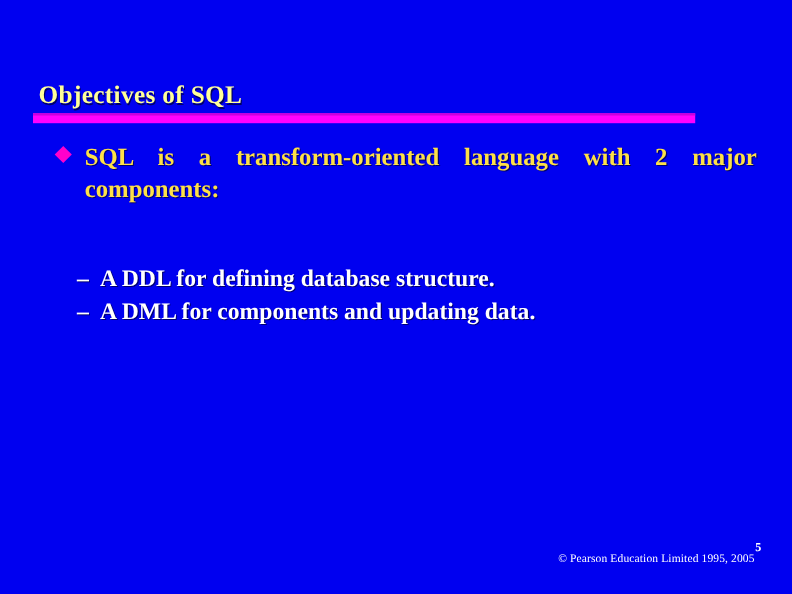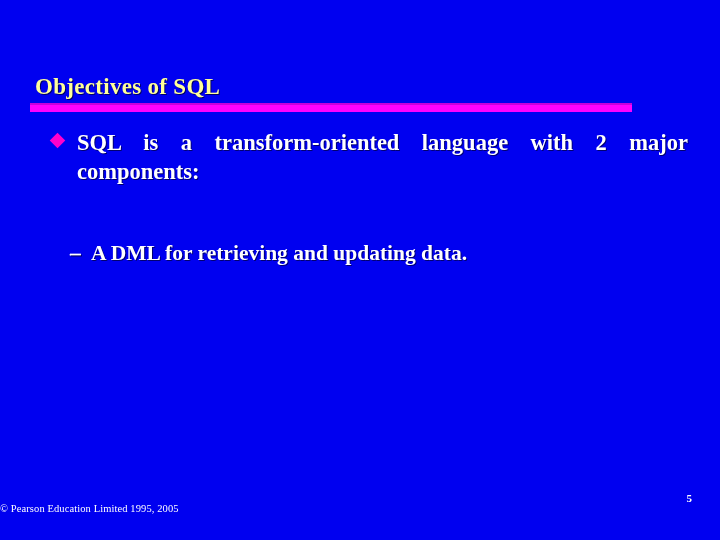--- a/index.html
+++ b/index.html
@@ -52,21 +52,21 @@
   .body-block {
     position: absolute;
     left: 48px;
     top: 128px;
     width: 640px;
   }
 
   .bullet-l1 {
     position: relative;
     padding-left: 29px;
-    color: #ffffff;
+    color: #fde047;
     font-size: 22.5px;
     font-weight: bold;
     line-height: 29px;
     text-align: justify;
     text-justify: inter-word;
     font-family: "Liberation Serif", "DejaVu Serif", serif;
     text-shadow: 1px 1px 0 #000070;
   }
   .bullet-l1 .diamond {
     position: absolute;
@@ -109,21 +109,21 @@
   }
 
   .gap-2 { height: 33px; }
 
   
   .footer-credit {
     position: absolute;
     left: 0;
     top: 503px;
     width: 720px;
-    text-align: left;
+    text-align: right;
     padding-right: 34px;
     box-sizing: border-box;
     color: #ffffff;
     font-size: 10.5px;
     font-family: "Liberation Serif", "DejaVu Serif", serif;
     letter-spacing: 0.1px;
   }
   .page-number {
     position: absolute;
     right: 28px;
@@ -147,24 +147,25 @@
   <div class="body-block">
 
     <div class="bullet-l1">
       <span class="diamond"></span>
       <span class="txt">SQL is a transform-oriented language with 2 major components:</span>
     </div>
 
     <div class="sub-list">
       <div class="bullet-l2">
         <span class="dash">–</span>
+        <span>A DDL for defining database structure.</span>
       </div>
       <div class="bullet-l2">
         <span class="dash">–</span>
-        <span>A DML for retrieving and updating data.</span>
+        <span>A DML for components and updating data.</span>
       </div>
     </div>
 
     <div class="gap-2"></div>
 
 
   </div>
 
   <div class="footer-credit">© Pearson Education Limited 1995, 2005</div>
 

